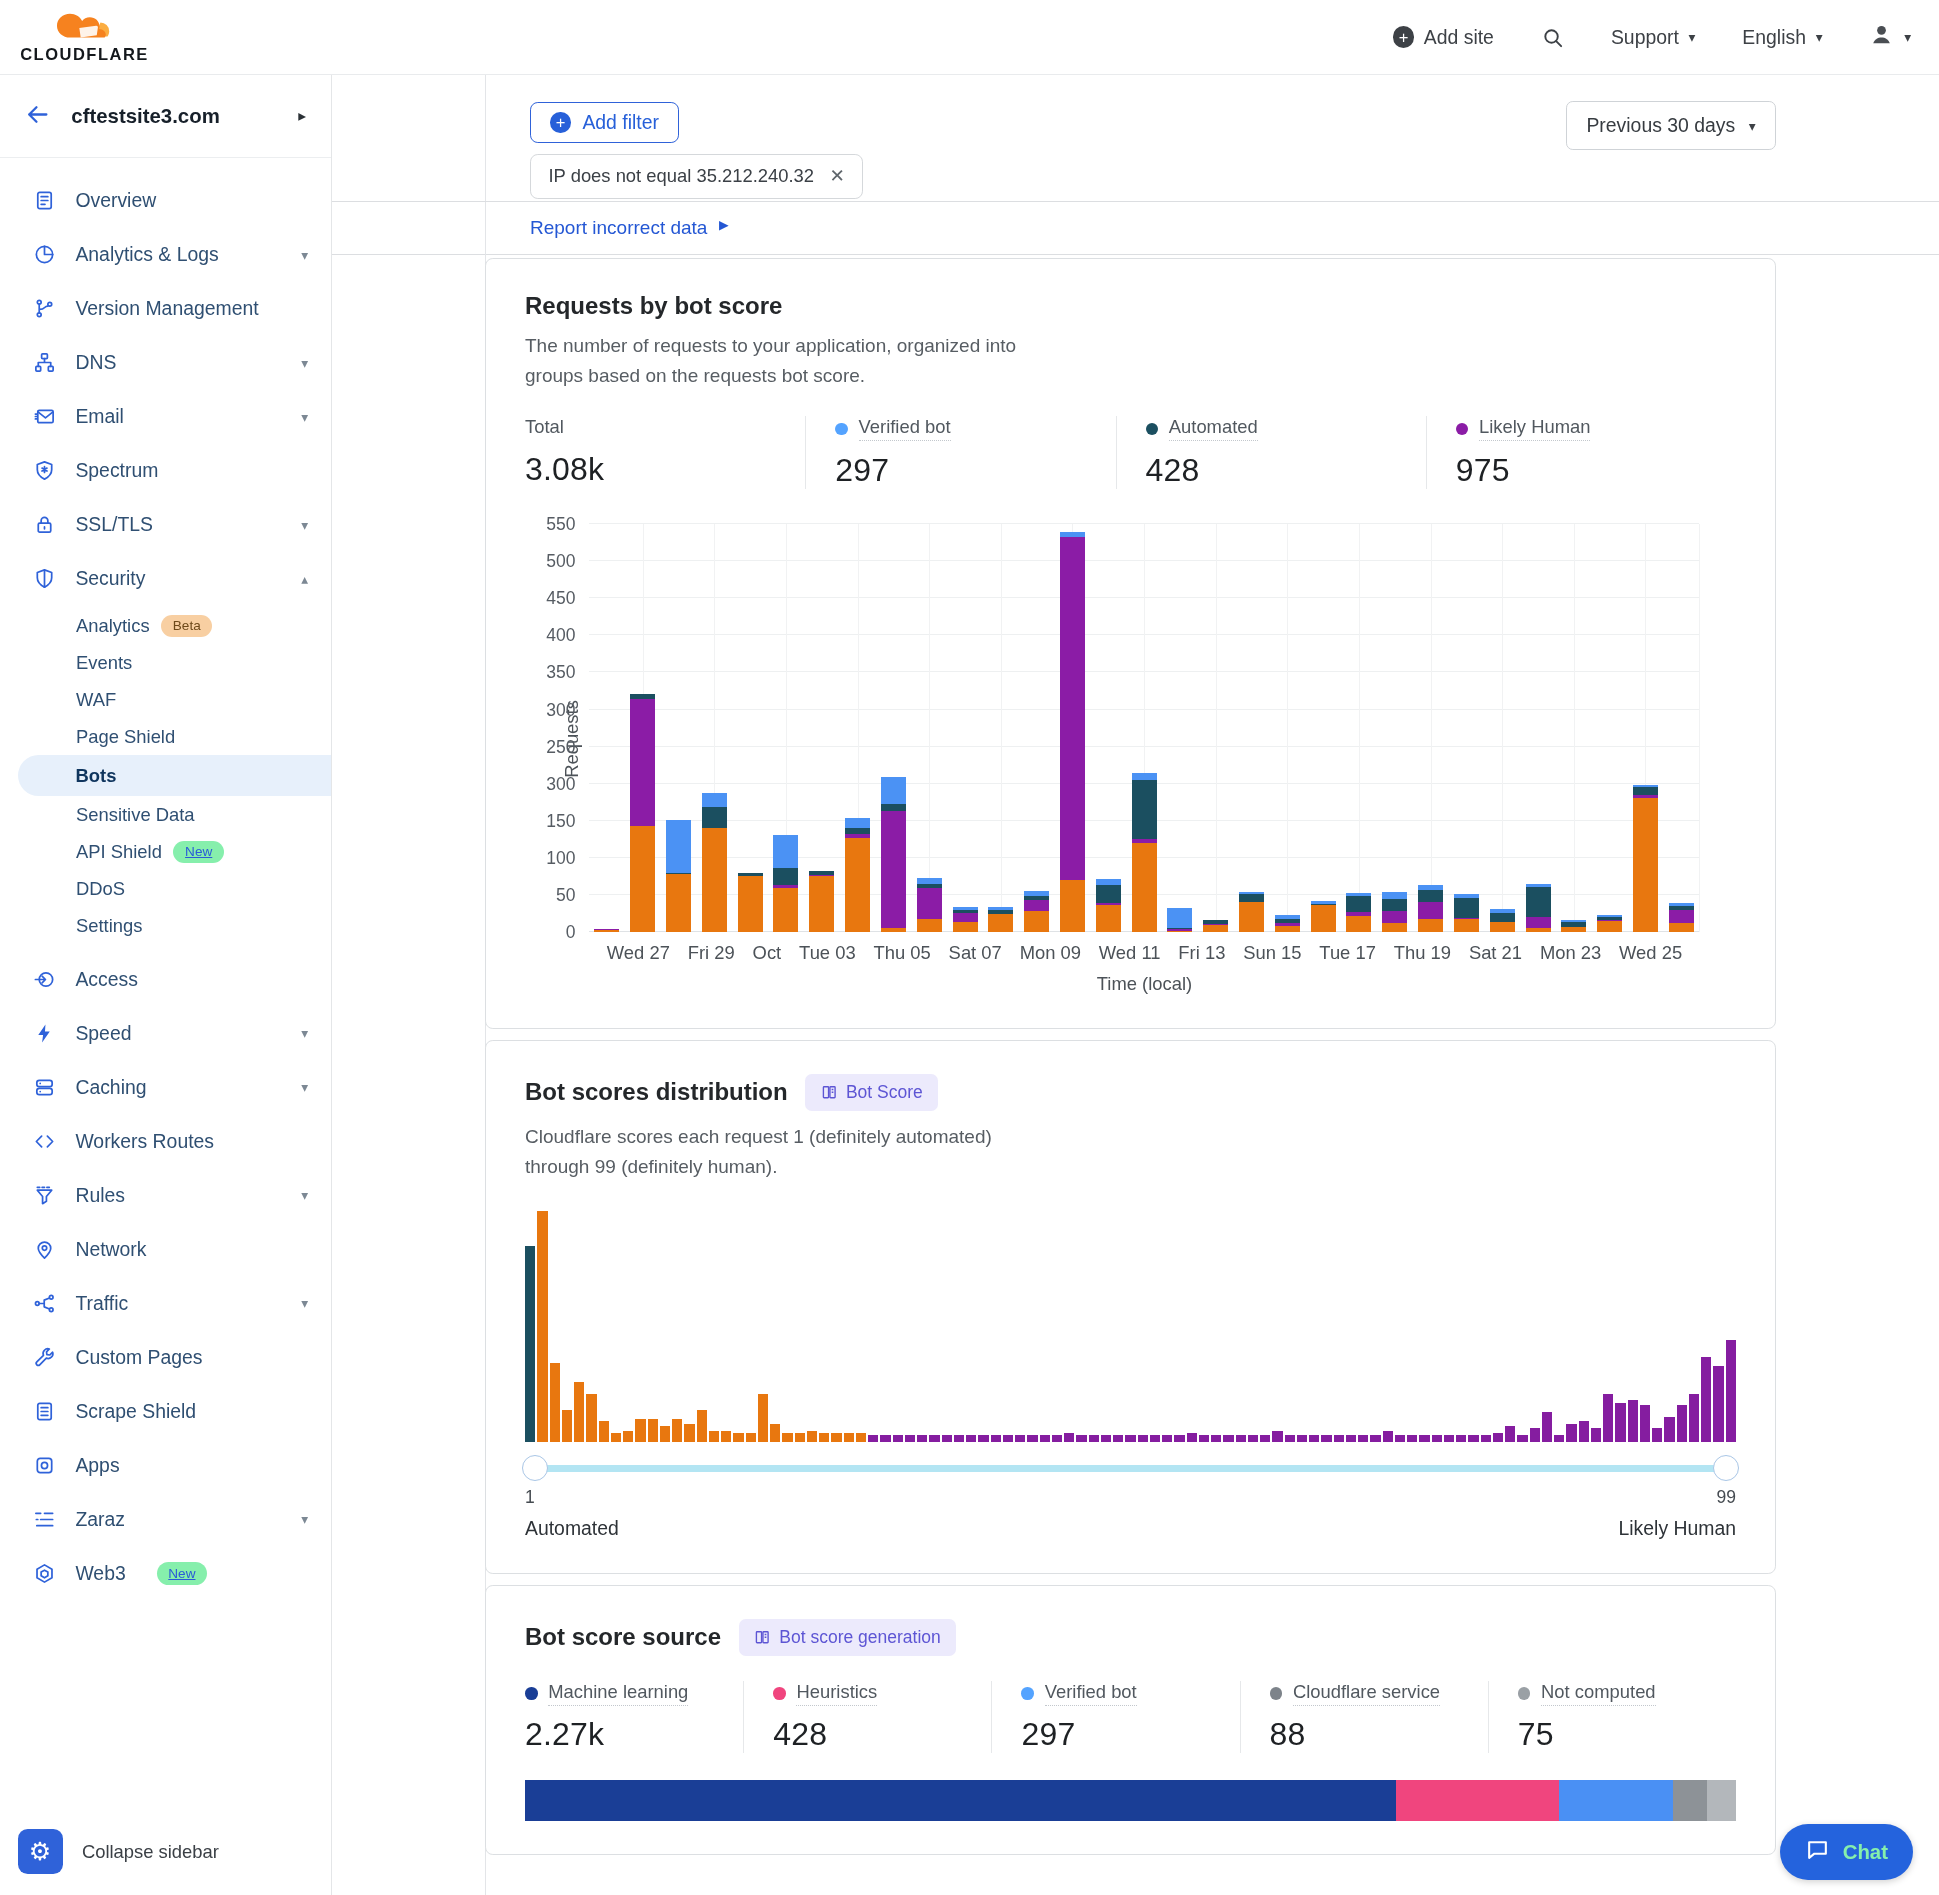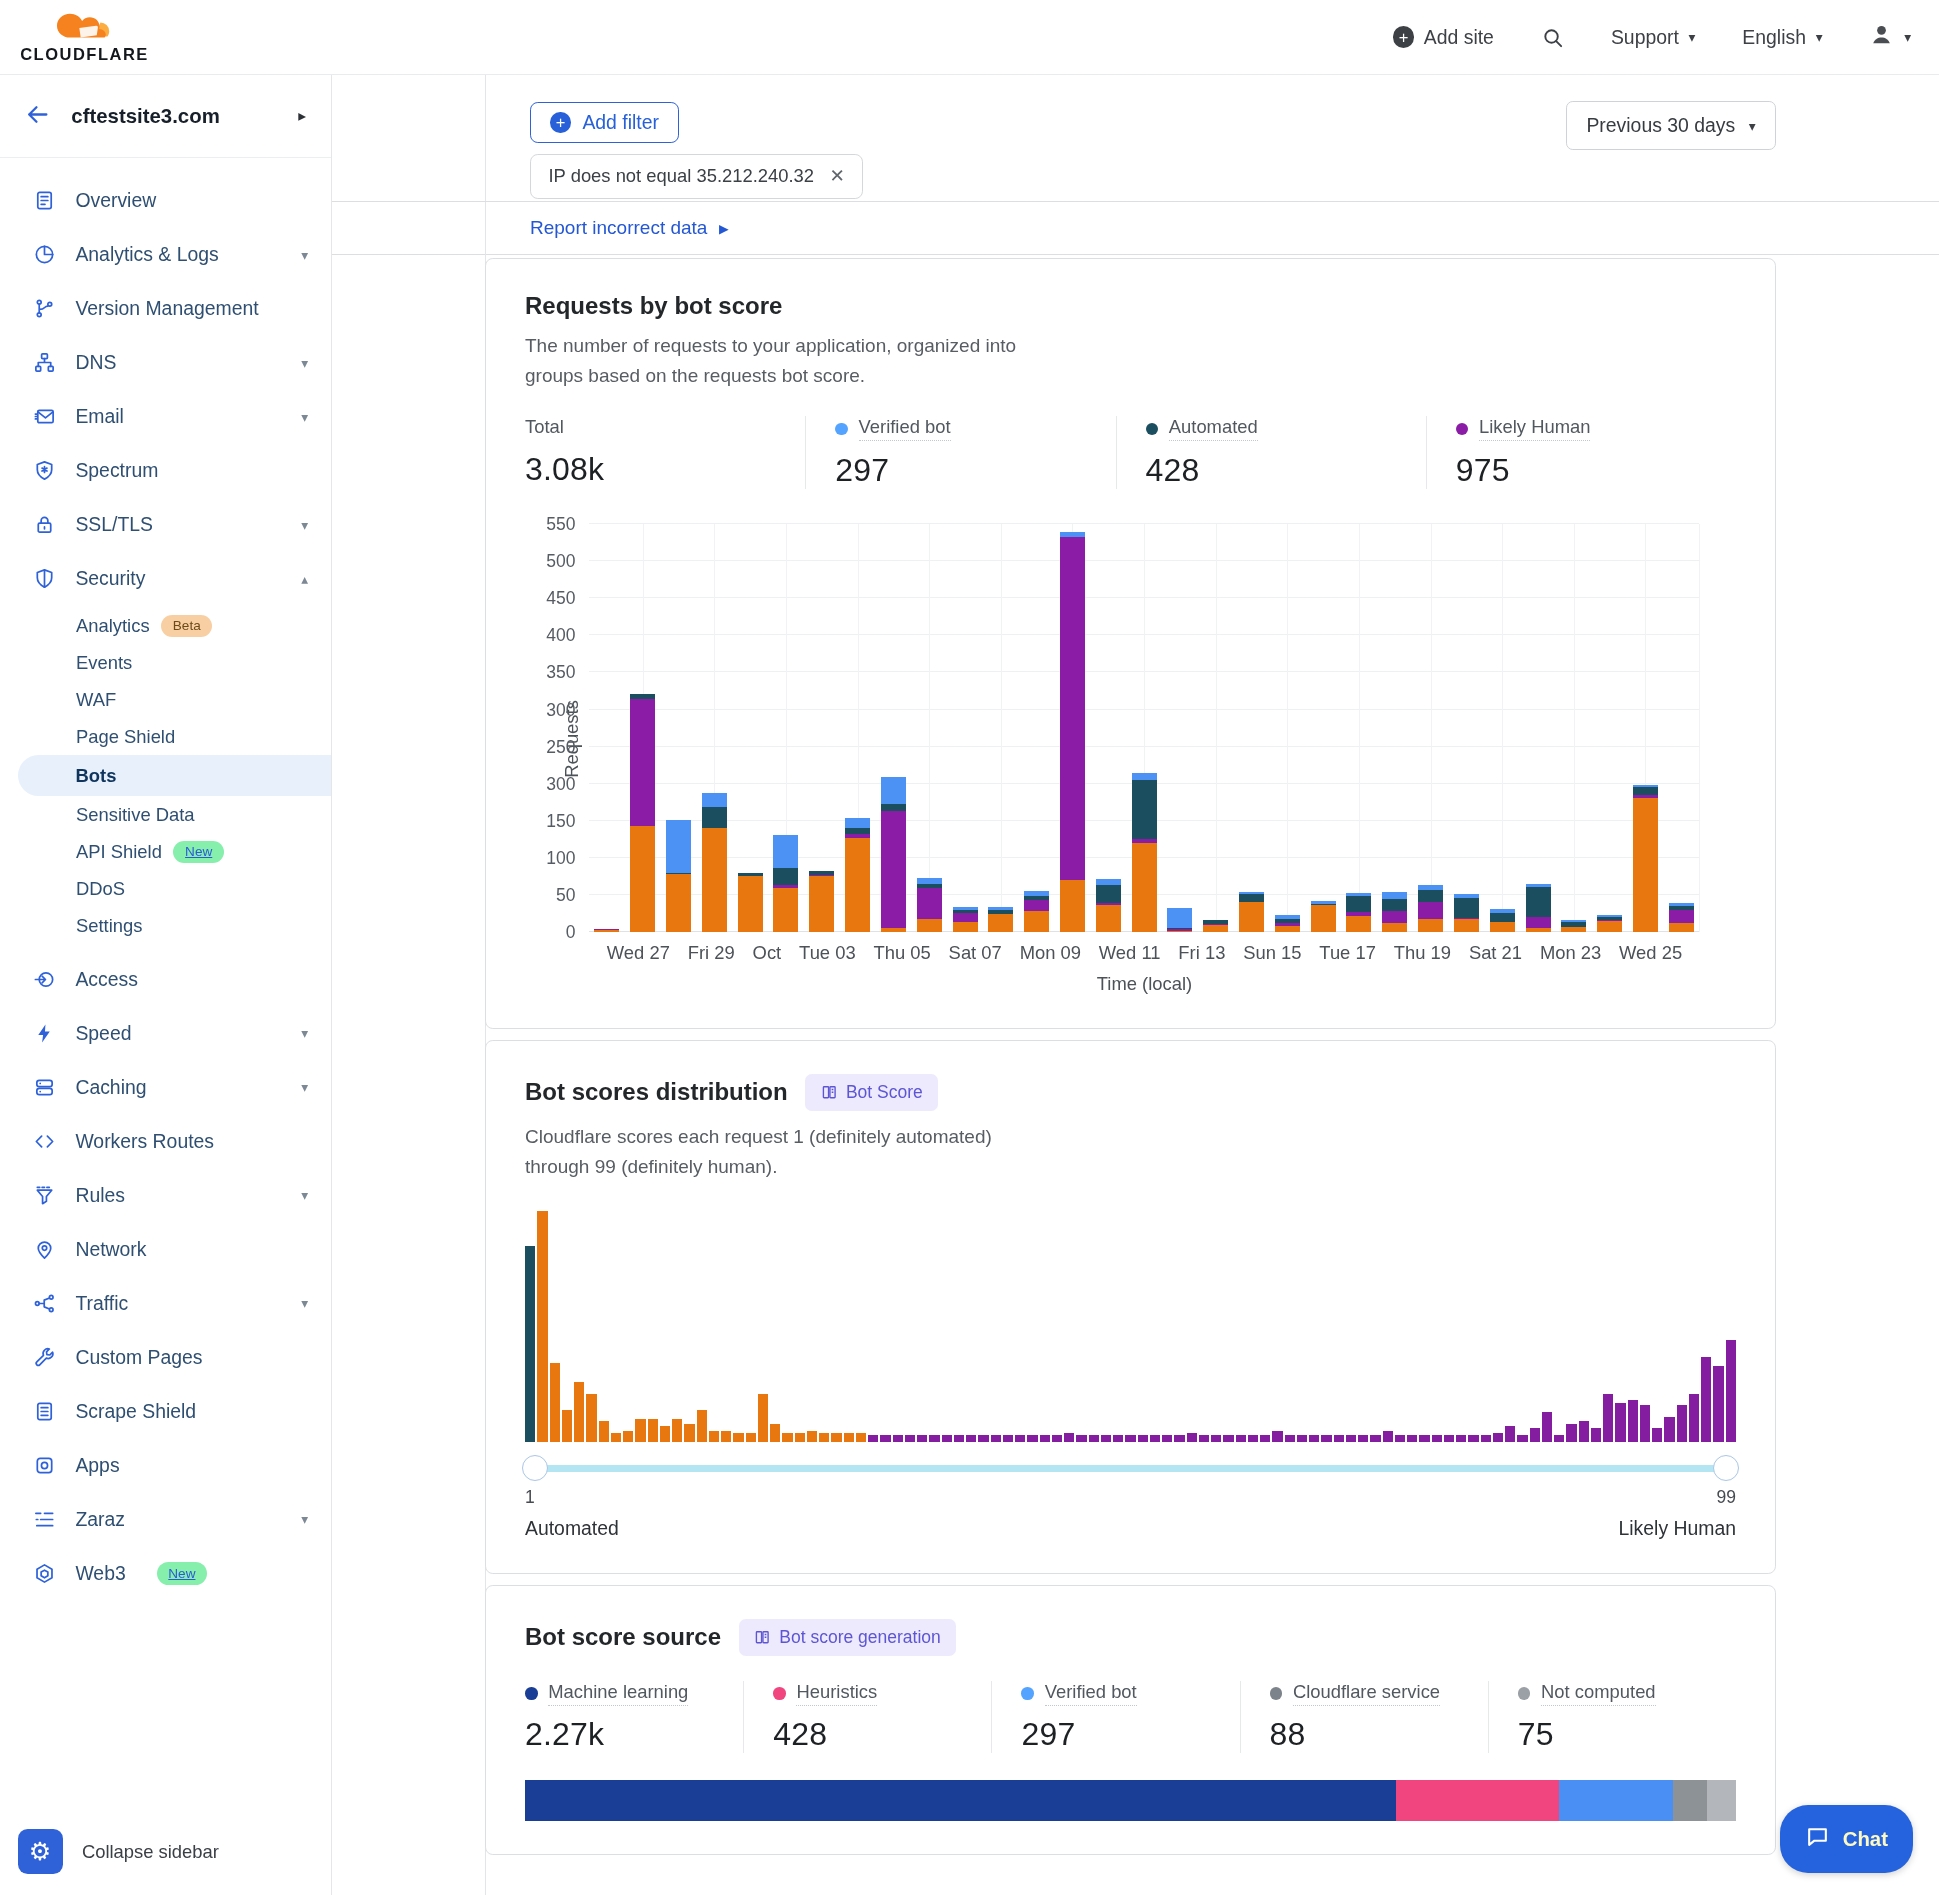--- a/index.html
+++ b/index.html
@@ -39,21 +39,21 @@
   
   main{position:absolute;top:75px;left:332px;right:0;bottom:0;background:#fff;}
   .vline{position:absolute;left:153px;top:0;bottom:0;width:1px;background:#e3e5e8;z-index:0;}
   .filter-bar{position:relative;height:127px;border-bottom:1px solid #dcdee1;padding:27px 0 0 198px;box-sizing:border-box;}
   .add-filter{display:inline-flex;align-items:center;gap:11.6px;height:41px;padding:0 19.4px;border:1px solid #2f62d9;border-radius:7.8px;background:#fff;color:#2760d9;font-size:19.4px;cursor:pointer;font-family:inherit;}
   .blue-plus{width:20.4px;height:20.4px;border-radius:50%;background:#2760d9;color:#fff;display:flex;align-items:center;justify-content:center;font-size:16.5px;line-height:1;}
   .chip{margin-top:10.7px;display:inline-flex;align-items:center;gap:15.5px;height:43px;padding:0 17.5px;border:1px solid #d5d8db;border-radius:7.8px;background:#fff;font-size:18.4px;color:#3b4046;}
   .chip .x{color:#5f666c;font-size:18.4px;cursor:pointer;}
   .range-btn{position:absolute;right:164px;top:26px;display:inline-flex;align-items:center;gap:13.6px;height:49px;padding:0 19.4px;border:1px solid #cfd3d7;border-radius:6.8px;background:#fff;font-size:19.4px;color:#373c41;cursor:pointer;font-family:inherit;}
   .report-row{height:52px;border-bottom:1px solid #dcdee1;display:flex;align-items:center;padding-left:198px;}
-  .report-link{color:#2457d4;font-size:19px;display:inline-flex;align-items:center;gap:11.6px;cursor:pointer;text-decoration:none;}
+  .report-link{color:#2457d4;font-size:19px;display:inline-flex;gap:11.6px;cursor:pointer;text-decoration:none;}
   .report-link .tri{font-size:12.6px;}
 
   .cards{padding:2.9px 0 0 153px;}
   .card{width:1291px;border:1px solid #dcdfe2;border-radius:7.8px;background:#fff;box-sizing:border-box;margin:0 0 10.7px 0;padding:33px 39px;position:relative;}
   .card h2{font-size:24px;font-weight:700;color:#24272a;margin:0;display:flex;align-items:center;}
   .pill{display:inline-flex;align-items:center;gap:8.7px;background:#eceafc;color:#5d55d4;font-size:17.5px;font-weight:400;padding:7.8px 15.5px;border-radius:6.8px;margin-left:17.5px;cursor:pointer;}
   .pill svg{width:16.5px;height:16.5px;}
   .desc{font-size:19px;color:#575d63;line-height:30px;margin-top:11.6px;}
 
   
@@ -91,21 +91,21 @@
   .handle.left{left:-2.9px;}
   .handle.right{right:-2.9px;}
   .slider-nums{display:flex;justify-content:space-between;font-size:17.5px;color:#454b51;margin-top:3.9px;}
   .slider-words{display:flex;justify-content:space-between;font-size:19.4px;color:#2e3338;margin-top:9.7px;}
 
   
   .propbar{display:flex;height:41px;margin-top:27px;overflow:hidden;}
   .propseg{height:100%;}
 
   
-  .chat-btn{position:absolute;right:27px;bottom:22px;height:68px;padding:0 25px;border-radius:28px;background:#2463dd;color:#fef9c3;
+  .chat-btn{position:absolute;right:27px;bottom:15px;height:56px;padding:0 25px;border-radius:28px;background:#2463dd;color:#86efac;
     display:flex;align-items:center;gap:12.6px;font-size:20.4px;font-weight:600;border:none;cursor:pointer;z-index:40;box-shadow:0 1.9px 7.8px rgba(0,0,0,.18);font-family:inherit;}
 </style>
 </head>
 <body>
 
 <div class="page">
 
   <header>
     <div class="logo">
       <span>

